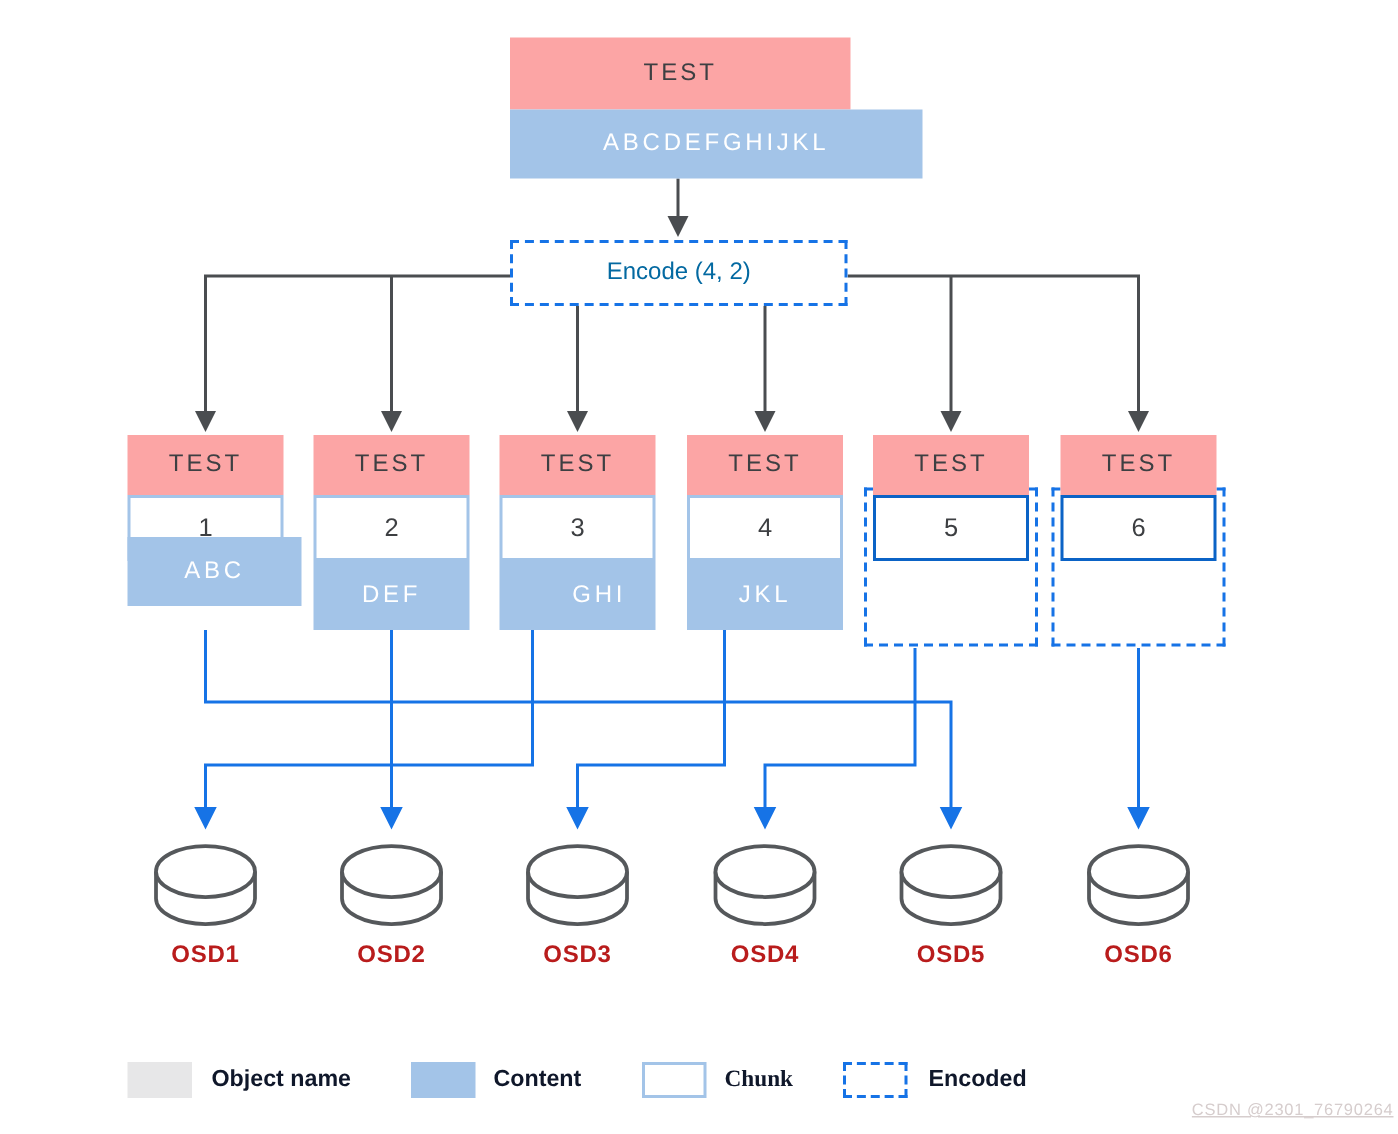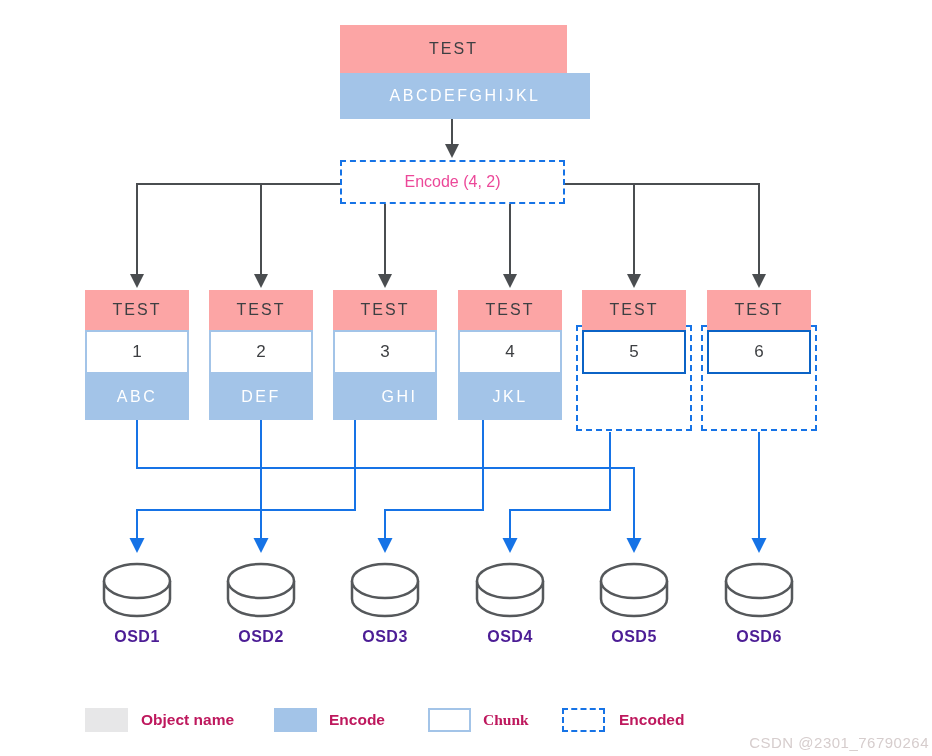--- a/index.html
+++ b/index.html
@@ -7,31 +7,31 @@
   .stage{position:relative;width:932px;height:756px;background:#fff;overflow:hidden;}
   .abs{position:absolute;box-sizing:border-box;}
   .objname{background:#fca5a5;color:#3d3f42;display:flex;align-items:center;justify-content:center;
            font-size:16px;font-weight:500;letter-spacing:2px;}
   .contentbg{background:#a3c4e8;color:#fff;display:flex;align-items:center;justify-content:center;
            font-size:16px;font-weight:500;letter-spacing:2.5px;}
   .contentbg.dark{background:#0b63c6;}
   .numbox{background:#fff;border:2px solid #a3c4e8;color:#3d3f42;display:flex;align-items:center;
            justify-content:center;font-size:17px;}
   .numbox.dark{border-color:#0b63c6;}
-  .encodebox{background:#fff;border:2px dashed #1673e6;color:#ec4899;display:flex;align-items:center;
+  .encodebox{background:#fff;border:2px dashed #1673e6;color:#0369a1;display:flex;align-items:center;
            justify-content:center;font-size:16px;}
   .dashwrap{border:2px dashed #1673e6;background:transparent;}
-  .osdlabel{color:#4c1d95;font-size:16px;font-weight:700;letter-spacing:.5px;text-align:center;}
-  .legend-label{color:#be185d;font-size:15.5px;font-weight:600;}
+  .osdlabel{color:#b91c1c;font-size:16px;font-weight:700;letter-spacing:.5px;text-align:center;}
+  .legend-label{color:#0f172a;font-size:15.5px;font-weight:600;}
   .swatch{width:43px;height:24px;}
   .sw-objname{background:#e7e7e8;}
   .sw-content{background:#a3c4e8;}
   .sw-chunk{background:#fff;border:2px solid #a3c4e8;}
   .sw-encoded{background:#fff;border:2px dashed #1673e6;}
-  .watermark{color:#d6cdcd;font-size:15px;letter-spacing:.5px;}
+  .watermark{color:#d6cdcd;font-size:11px;letter-spacing:.5px;text-decoration:underline;}
   svg.overlay{position:absolute;left:0;top:0;pointer-events:none;}
 </style>
 </head>
 <body>
 
 <div class="stage">
 
   <svg class="overlay" width="932" height="756" viewBox="0 0 932 756">
 
     <g stroke="#4a4d50" stroke-width="2" fill="none">
@@ -95,30 +95,30 @@
           <ellipse cx="634" cy="581" rx="33" ry="17"></ellipse>
       </g>
       <g>
         <path d="M726 581 V599 A33 17 0 0 0 792 599 V581"></path>
           <ellipse cx="759" cy="581" rx="33" ry="17"></ellipse>
       </g>
     </g>
   </svg>
 
   <div class="abs objname" style="left:340px;top:25px;width:227px;height:48px;">TEST</div>
-  <div class="abs contentbg" style="left:340px;top:73px;width:250px;height:46px;">ABCDEFGHIJKL</div>
+  <div class="abs contentbg" style="left:340px;top:73px;width:275px;height:46px;">ABCDEFGHIJKL</div>
 
   <div class="abs encodebox" style="left:340px;top:160px;width:225px;height:44px;">Encode (4, 2)</div>
 
   <div class="abs dashwrap" style="left:576px;top:325px;width:116px;height:106px;"></div>
   <div class="abs dashwrap" style="left:701px;top:325px;width:116px;height:106px;"></div>
 
   <div class="abs objname" style="left:85px;top:290px;width:104px;height:40px;">TEST</div>
   <div class="abs numbox" style="left:85px;top:330px;width:104px;height:44px;">1</div>
-  <div class="abs contentbg" style="left:85px;top:374px;width:104px;height:46px;">ABC</div>
+  <div class="abs contentbg" style="left:85px;top:358px;width:116px;height:46px;">ABC</div>
 
   <div class="abs objname" style="left:209px;top:290px;width:104px;height:40px;">TEST</div>
   <div class="abs numbox" style="left:209px;top:330px;width:104px;height:44px;">2</div>
   <div class="abs contentbg" style="left:209px;top:374px;width:104px;height:46px;">DEF</div>
 
   <div class="abs objname" style="left:333px;top:290px;width:104px;height:40px;">TEST</div>
   <div class="abs numbox" style="left:333px;top:330px;width:104px;height:44px;">3</div>
   <div class="abs contentbg" style="left:333px;top:374px;width:104px;height:46px;padding-left:29px;">GHI</div>
 
   <div class="abs objname" style="left:458px;top:290px;width:104px;height:40px;">TEST</div>
@@ -135,21 +135,21 @@
   <div class="abs osdlabel" style="left:209px;top:628px;width:104px;">OSD2</div>
   <div class="abs osdlabel" style="left:333px;top:628px;width:104px;">OSD3</div>
   <div class="abs osdlabel" style="left:458px;top:628px;width:104px;">OSD4</div>
   <div class="abs osdlabel" style="left:582px;top:628px;width:104px;">OSD5</div>
   <div class="abs osdlabel" style="left:707px;top:628px;width:104px;">OSD6</div>
 
   <div class="abs swatch sw-objname" style="left:85px;top:708px;"></div>
   <div class="abs legend-label" style="left:141px;top:711px;">Object name</div>
 
   <div class="abs swatch sw-content" style="left:274px;top:708px;"></div>
-  <div class="abs legend-label" style="left:329px;top:711px;">Encode</div>
+  <div class="abs legend-label" style="left:329px;top:711px;">Content</div>
 
   <div class="abs swatch sw-chunk" style="left:428px;top:708px;"></div>
   <div class="abs legend-label" style="left:483px;top:711px;font-family:Liberation Serif, serif;">Chunk</div>
 
   <div class="abs swatch sw-encoded" style="left:562px;top:708px;"></div>
   <div class="abs legend-label" style="left:619px;top:711px;">Encoded</div>
 
   <div class="abs watermark" style="right:3px;top:734px;">CSDN @2301_76790264</div>
 
 </div>

